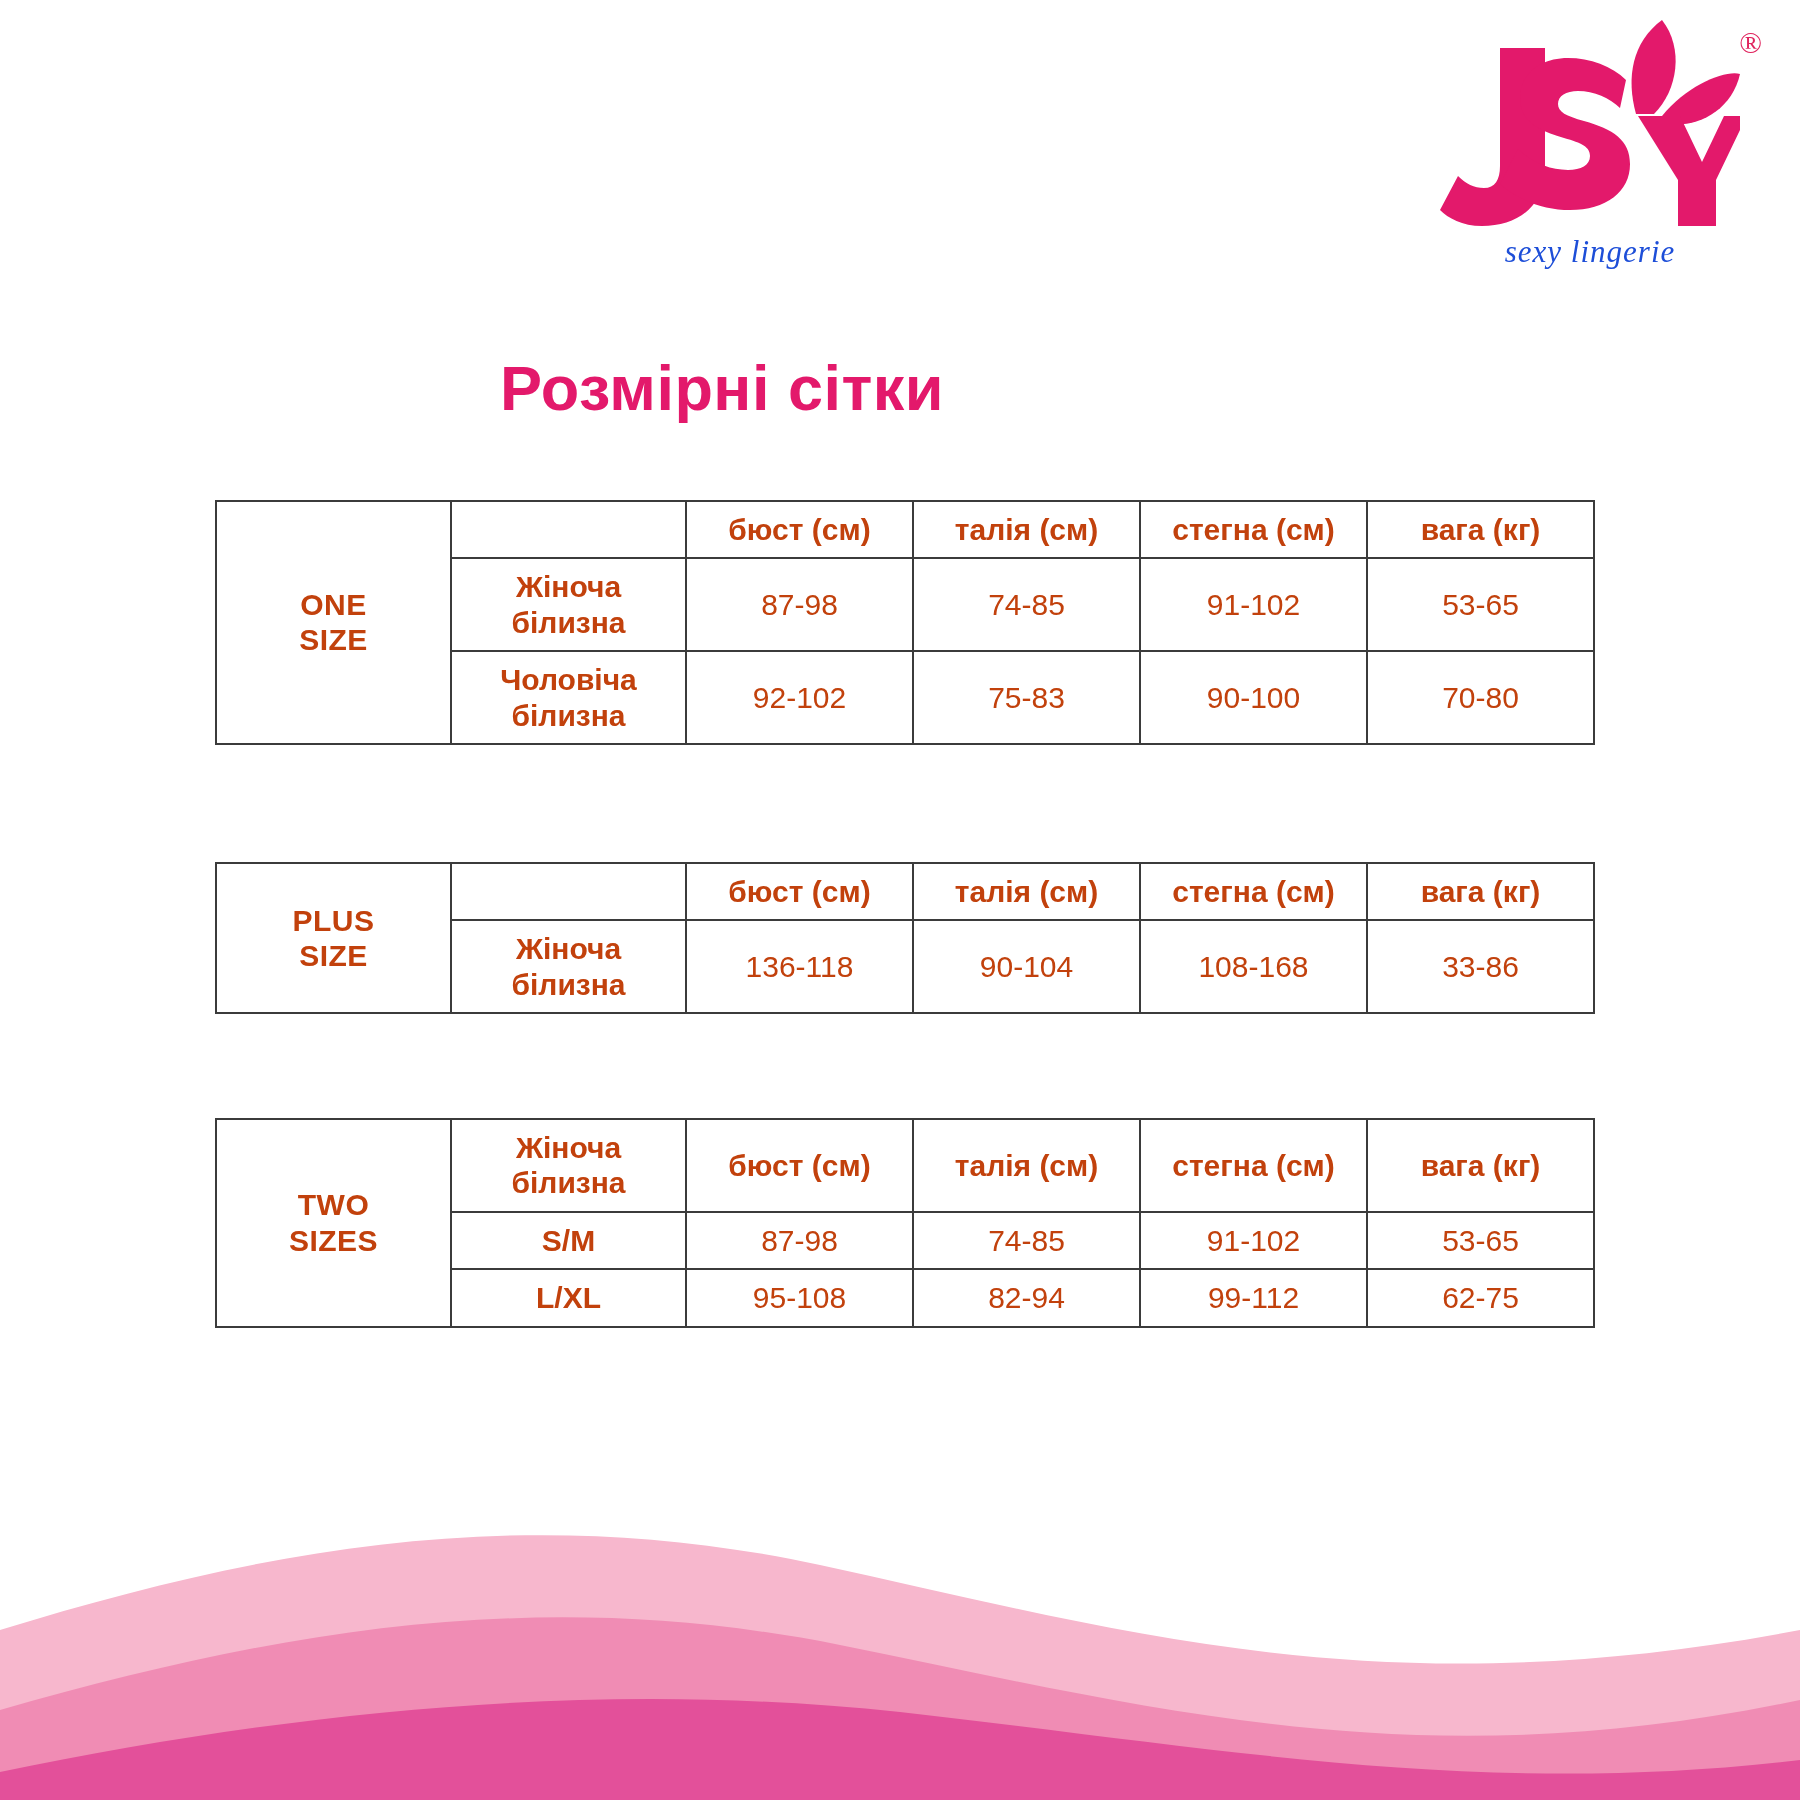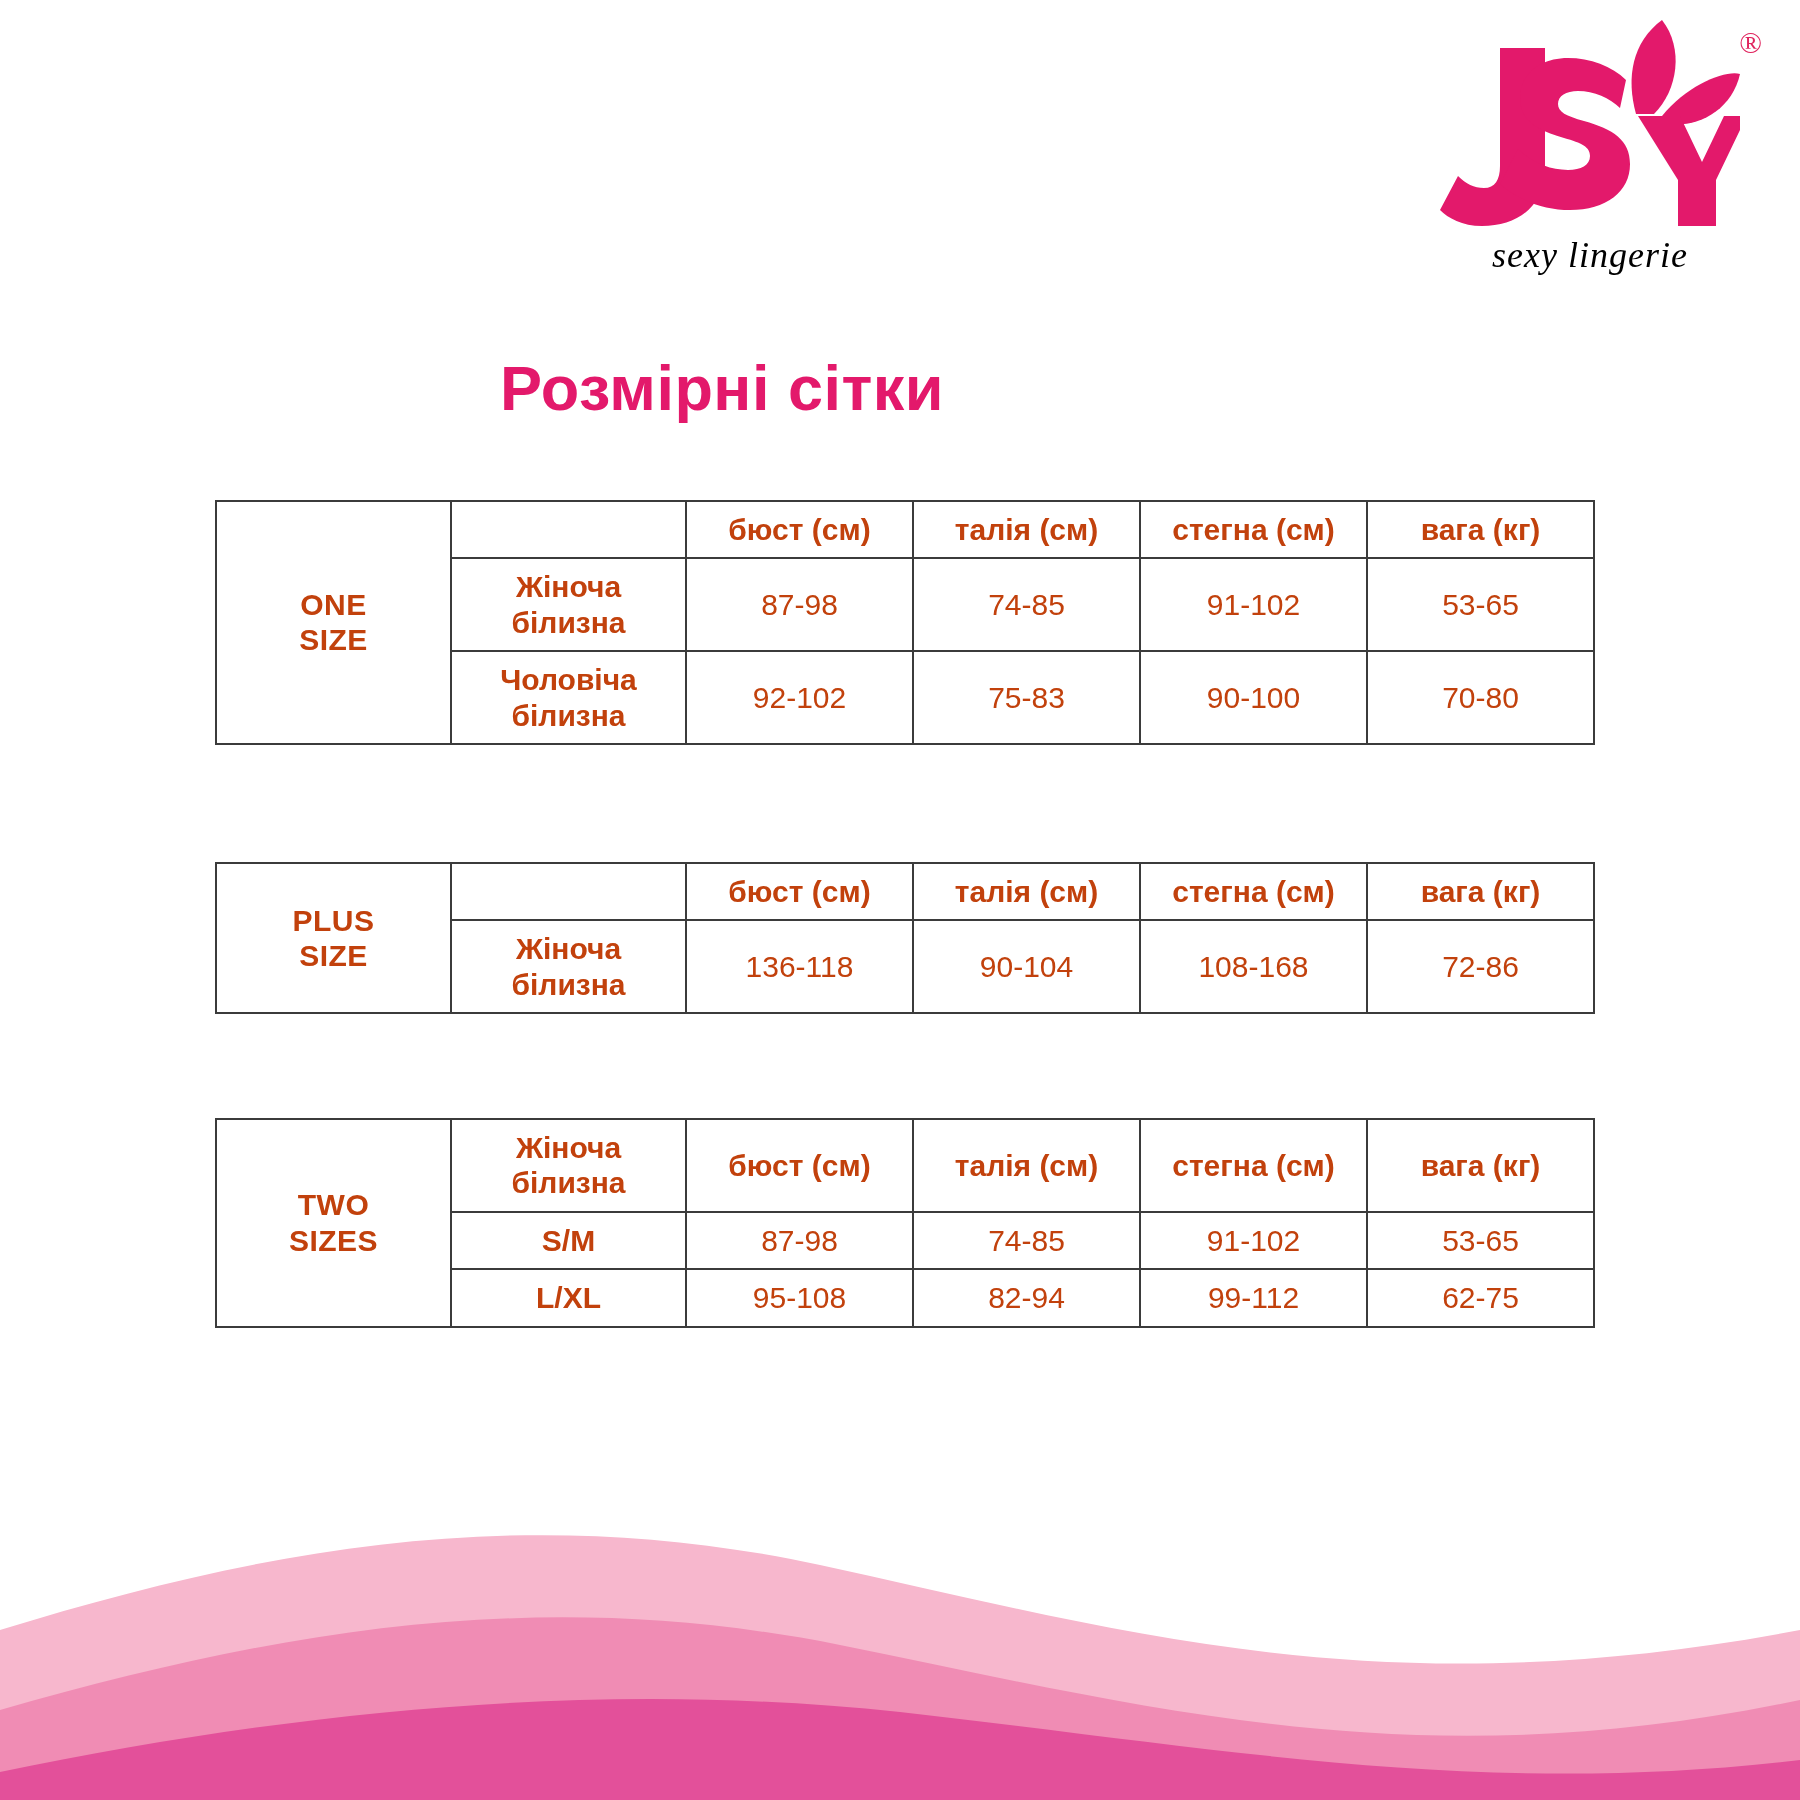--- a/index.html
+++ b/index.html
@@ -33,22 +33,22 @@
     position: absolute;
     top: 8px;
     right: -22px;
     font-size: 30px;
     color: #e0245e;
     font-family: "Liberation Serif", serif;
   }
   .logo-sub {
     font-family: "Liberation Serif", serif;
     font-style: italic;
-    font-size: 36px;
-    color: #000000;
+    font-size: 31px;
+    color: #1d4ed8;
     letter-spacing: 1px;
     margin-top: -14px;
   }
 
   
   .page-title {
     position: absolute;
     top: 352px;
     left: 0;
     width: 1444px;
@@ -198,21 +198,21 @@
         <td class="hdr">бюст (см)</td>
         <td class="hdr">талія (см)</td>
         <td class="hdr">стегна (см)</td>
         <td class="hdr">вага (кг)</td>
       </tr>
       <tr>
         <td class="rowlabel">Жіноча білизна</td>
         <td>136-118</td>
         <td>90-104</td>
         <td>108-168</td>
-        <td>72-86</td>
+        <td>33-86</td>
       </tr>
     </tbody>
   </table>
 </div>
 
 <div class="tbl-wrap" id="table-two">
   <table class="size-table">
     <colgroup>
       <col class="col-cat">
         <col class="col-kind">

